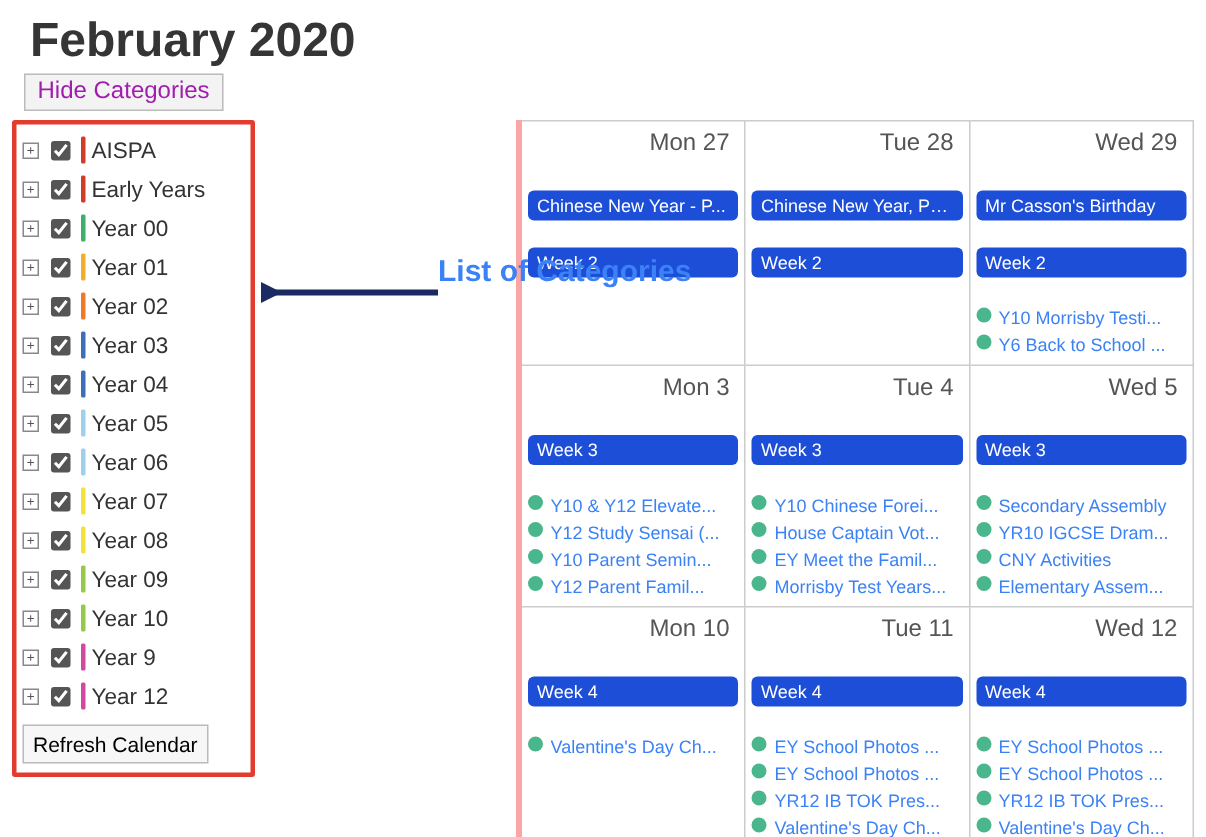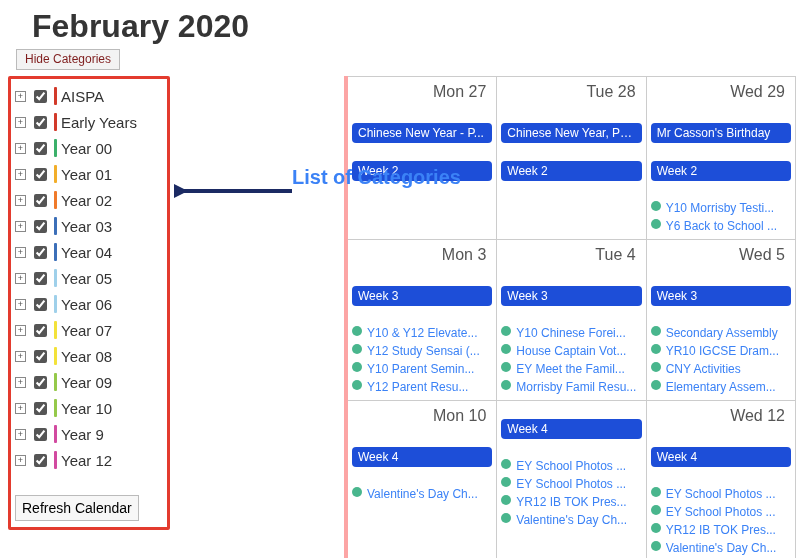--- a/index.html
+++ b/index.html
@@ -7,27 +7,27 @@
     margin: 0;
     padding: 8px;
     font-family: "Helvetica Neue", Arial, sans-serif;
     background: #fff;
     color: #333;
     width: 804px;
   }
   h1.title {
     font-size: 32px;
     font-weight: 700;
-    margin: 0 0 6px 24px;
+    margin: 0 0 6px 12px;
     color: #353535;
   }
   .hide-cats {
     display: inline-block;
-    font-size: 12px;
-    color: #7f1d1d;
+    font-size: 16px;
+    color: #a21caf;
     background: #f3f3f3;
     border: 1px solid #bbb;
     padding: 2px 8px 3px;
     margin-left: 8px;
     position: relative;
     top: -2px;
     cursor: pointer;
     font-weight: 400;
   }
   .layout {
@@ -68,21 +68,21 @@
     cursor: pointer;
   }
   .color-bar {
     width: 3px;
     height: 18px;
     border-radius: 1px;
     flex: 0 0 3px;
   }
   .cat-label { color: #333; }
   .refresh {
-    margin: 22px 2px 0;
+    margin: 6px 2px 0;
     font-size: 14px;
     padding: 4px 6px;
     border: 1px solid #bbb;
     background: #f7f7f7;
     cursor: pointer;
   }
 
   
   .annotation-area {
     position: relative;
@@ -292,41 +292,41 @@
           <div class="event-row">
             <span class="dot"></span>
             <span class="event-text">Y12 Study Sensai (...</span>
           </div>
           <div class="event-row">
             <span class="dot"></span>
             <span class="event-text">Y10 Parent Semin...</span>
           </div>
           <div class="event-row">
             <span class="dot"></span>
-            <span class="event-text">Y12 Parent Resu...</span>
+            <span class="event-text">Y12 Parent Famil...</span>
           </div>
         </div>
         <div class="day-cell">
           <div class="day-head">Tue 4</div>
           <div class="pill">Week 3</div>
           <div class="event-row">
             <span class="dot"></span>
             <span class="event-text">Y10 Chinese Forei...</span>
           </div>
           <div class="event-row">
             <span class="dot"></span>
             <span class="event-text">House Captain Vot...</span>
           </div>
           <div class="event-row">
             <span class="dot"></span>
             <span class="event-text">EY Meet the Famil...</span>
           </div>
           <div class="event-row">
             <span class="dot"></span>
-            <span class="event-text">Morrisby Famil Resu...</span>
+            <span class="event-text">Morrisby Test Years...</span>
           </div>
         </div>
         <div class="day-cell">
           <div class="day-head">Wed 5</div>
           <div class="pill">Week 3</div>
           <div class="event-row">
             <span class="dot"></span>
             <span class="event-text">Secondary Assembly</span>
           </div>
           <div class="event-row">
@@ -346,20 +346,21 @@
       <div class="week-row">
         <div class="day-cell">
           <div class="day-head">Mon 10</div>
           <div class="pill">Week 4</div>
           <div class="event-row">
             <span class="dot"></span>
             <span class="event-text">Valentine's Day Ch...</span>
           </div>
         </div>
         <div class="day-cell">
+          <div class="day-head">Tue 11</div>
           <div class="pill">Week 4</div>
           <div class="event-row">
             <span class="dot"></span>
             <span class="event-text">EY School Photos ...</span>
           </div>
           <div class="event-row">
             <span class="dot"></span>
             <span class="event-text">EY School Photos ...</span>
           </div>
           <div class="event-row">

